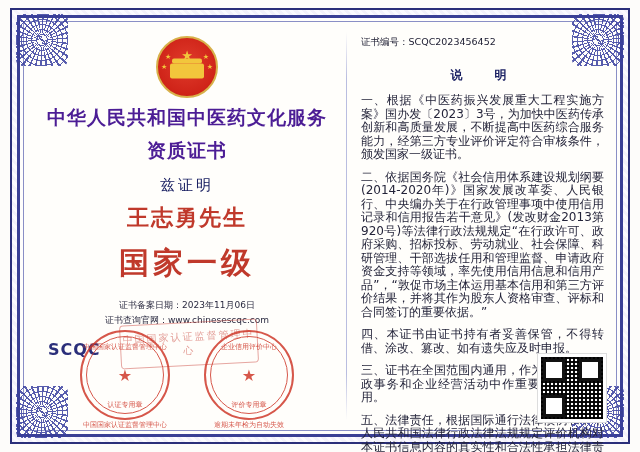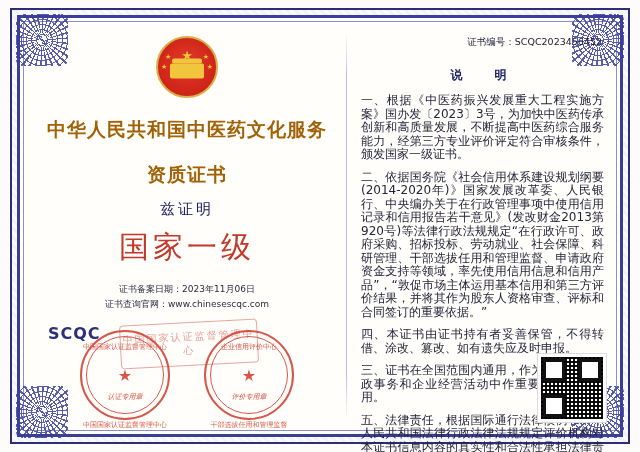--- a/index.html
+++ b/index.html
@@ -100,33 +100,33 @@
     position:absolute;color:#f2c63c;font-size:7px;line-height:7px;
   }
   .emblem .s1{left:9px;top:18px;}
   .emblem .s2{left:5px;top:28px;}
   .emblem .s3{right:9px;top:18px;}
   .emblem .s4{right:5px;top:28px;}
 
   .title{
     font-size:19px;
     font-weight:bold;
-    color:#a16207;
+    color:#4c1d95;
     letter-spacing:1px;
     line-height:27px;
-    margin:18px 0 2px 0;
+    margin:6px 0 2px 0;
   }
   .zi-zheng-ming{
     font-size:15px;color:#1b2163;letter-spacing:3px;margin:12px 0 8px 0;
   }
   .name{
     font-size:22px;font-weight:bold;color:#c0392b;letter-spacing:2px;margin:4px 0 10px 0;
   }
   .grade{
-    font-size:30px;font-weight:normal;color:#c0392b;letter-spacing:4px;margin:6px 0 14px 0;
+    font-size:30px;font-weight:bold;color:#c0392b;letter-spacing:4px;margin:6px 0 14px 0;
   }
   .meta{
     font-size:9px;color:#2a2a40;line-height:15px;text-align:center;
   }
   .sqc-mark{
     font-size:16px;color:#2b2f7a;letter-spacing:1px;text-align:left;
     margin:12px 0 0 14px;font-weight:bold;
   }
   .watermark{
     position:absolute;left:92px;top:296px;
@@ -159,25 +159,25 @@
   }
   .seal-label{
     font-size:7px;color:#cf3a2c;text-align:center;
     position:absolute;left:0;right:0;bottom:-12px;
     line-height:9px;
   }
   .seal-arc-top,.seal-arc-bottom{
     position:absolute;left:0;right:0;text-align:center;font-size:7px;
   }
   .seal-arc-top{top:10px;}
-  .seal-arc-bottom{bottom:16px;font-style:italic;}
+  .seal-arc-bottom{bottom:8px;}
 
   
   .cert-no{
-    font-size:9.5px;color:#1b1b30;text-align:right;margin:6px 4px 10px 0;
+    font-size:9.5px;color:#1b1b30;text-align:left;margin:6px 4px 10px 0;
   }
   .shuo-ming{
     text-align:center;font-size:12px;font-weight:bold;color:#1b2163;
     letter-spacing:10px;margin:18px 0 10px 0;
   }
   .clause{
     font-size:12px;color:#24243a;line-height:13.5px;
     text-align:justify;margin:0 2px 9px 0;
   }
   .qr{
@@ -226,20 +226,21 @@
         <div class="star-s s3">★</div>
         <div class="star-s s4">★</div>
         <div class="gate"></div>
       </div>
 
       <div class="title">中华人民共和国中医药文化服务</div>
       <div class="title">资质证书</div>
 
       <div class="zi-zheng-ming">兹证明</div>
 
+      <div class="name">王志勇先生</div>
 
       <div class="grade">国家一级</div>
 
       <div class="meta">证书备案日期：2023年11月06日</div>
       <div class="meta">证书查询官网：www.chinesescqc.com</div>
 
       <div class="sqc-mark">SCQC</div>
 
       <div class="watermark">中国国家认证监督管理中心</div>
 
@@ -249,21 +250,21 @@
           <div class="seal-arc-top">中国国家认证监督管理中心</div>
           <div class="star">★</div>
           <div class="seal-arc-bottom">认证专用章</div>
           <div class="seal-label">中国国家认证监督管理中心</div>
         </div>
         <div class="seal">
           <div class="ring"></div>
           <div class="seal-arc-top">企业信用评价中心</div>
           <div class="star">★</div>
           <div class="seal-arc-bottom">评价专用章</div>
-          <div class="seal-label">干部选拔任用和管理监督</div>
+          <div class="seal-label">逾期未年检为自动失效</div>
         </div>
       </div>
     </div>
 
     <div class="divider"></div>
 
     <div class="right-pane">
       <div class="cert-no">
         <span>证书编号：</span><span>SCQC2023456452</span>
       </div>

